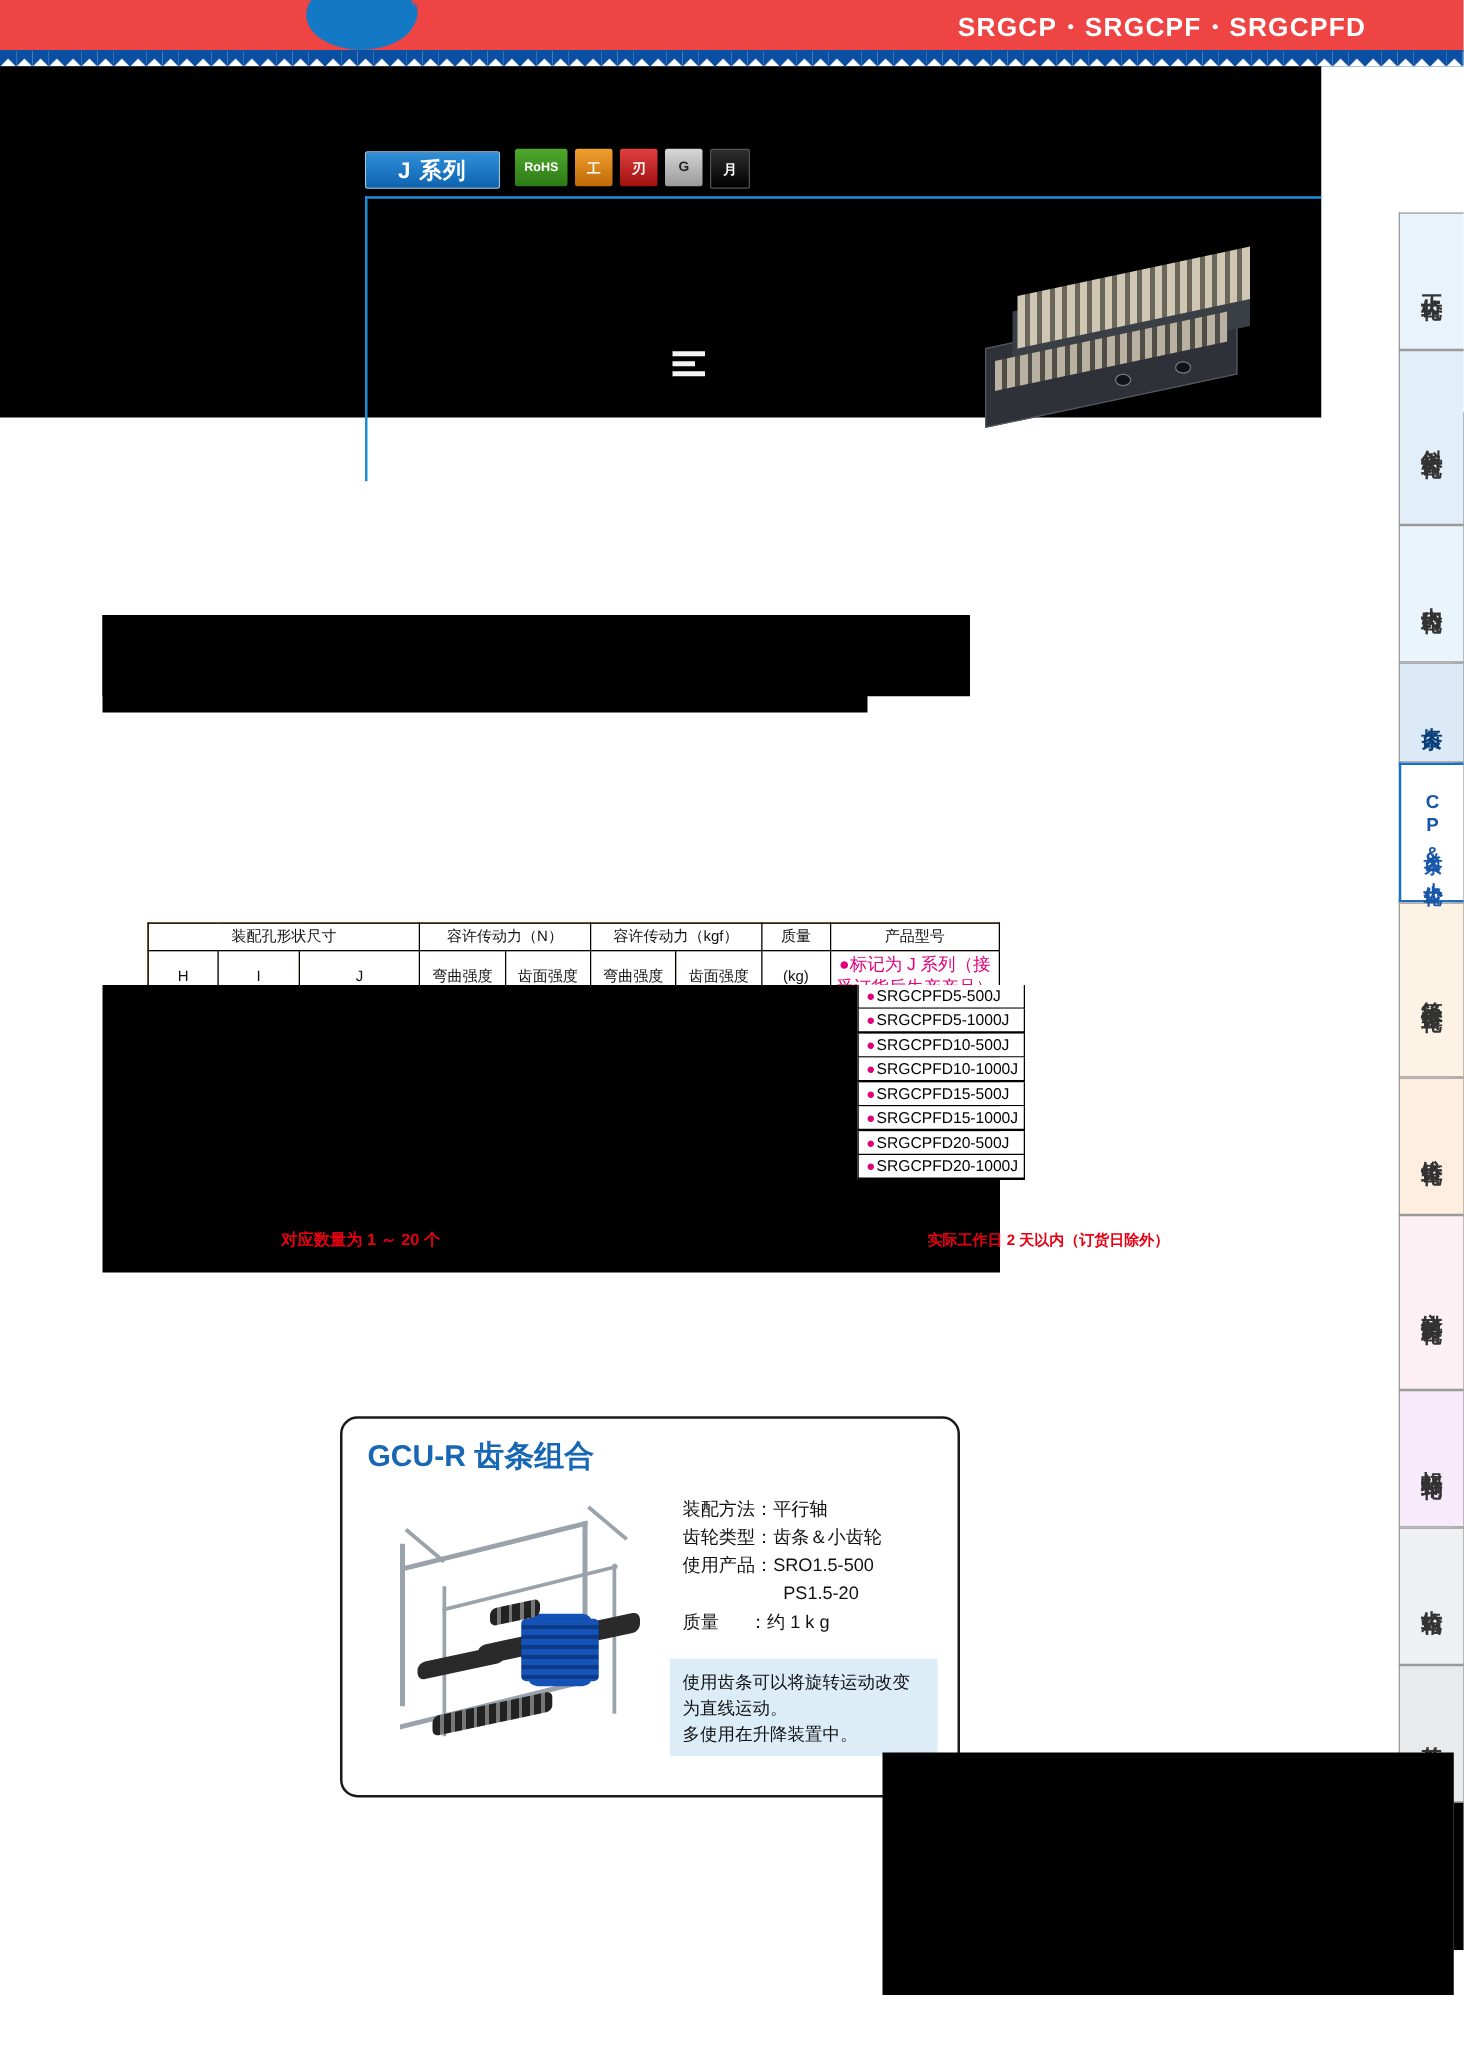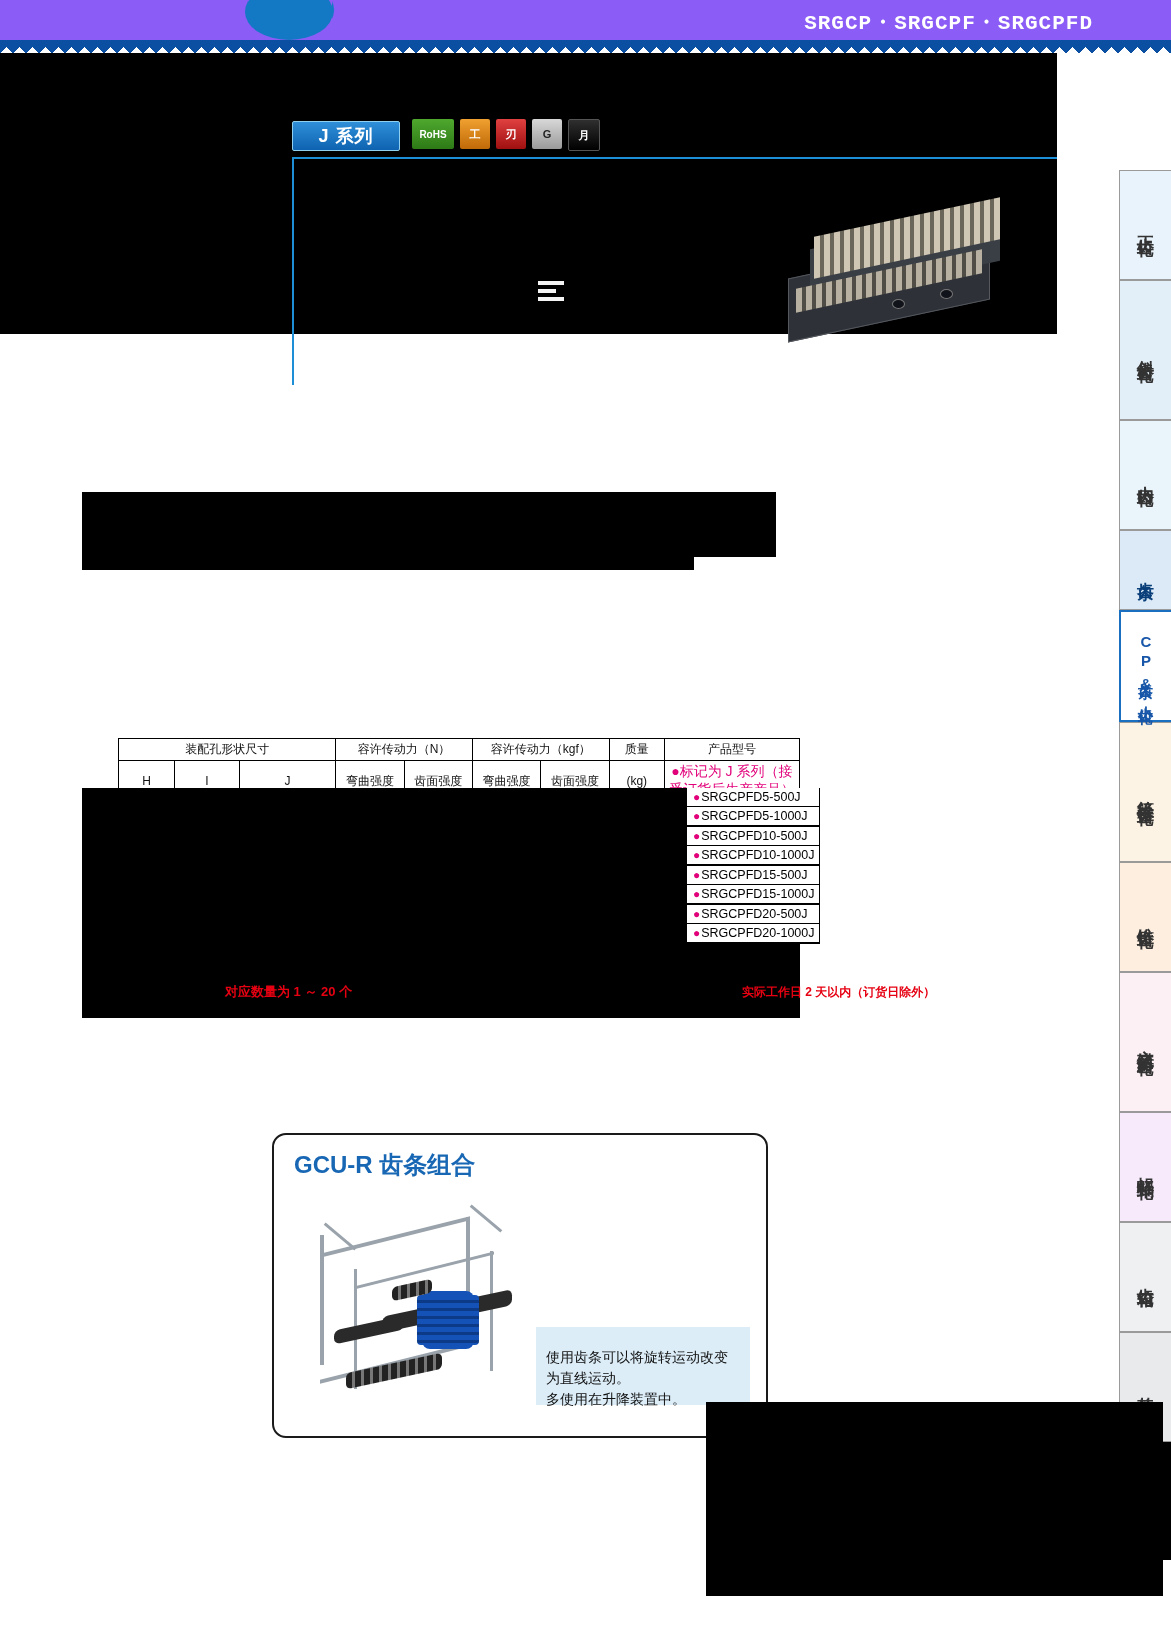--- a/index.html
+++ b/index.html
@@ -3,21 +3,21 @@
 <meta charset="utf-8">
 <style>
   html,body{margin:0;padding:0;}
   body{
     width:1171px;height:1642px;position:relative;background:#ffffff;
     font-family:"Liberation Sans","DejaVu Sans",sans-serif;
     overflow:hidden;
   }
   
   .top-bar{
-    position:absolute;left:0;top:0;width:1171px;height:40px;background:#8b5cf6;font-family:Liberation Mono, monospace;
+    position:absolute;left:0;top:0;width:1171px;height:40px;background:#ef4444;
   }
   .top-title{
     position:absolute;right:78px;top:8px;color:#fff;font-size:21px;letter-spacing:1px;
     font-weight:bold;white-space:nowrap;
   }
   .zigzag{
     position:absolute;left:0;top:40px;width:1171px;height:13px;
     background:
       linear-gradient(135deg,#0b4fa3 50%,transparent 50%) 0 0/13px 13px repeat-x,
       linear-gradient(225deg,#0b4fa3 50%,transparent 50%) 0 0/13px 13px repeat-x;
@@ -127,21 +127,21 @@
   .note-red{position:absolute;color:#e60012;font-size:13px;font-weight:bold;white-space:nowrap;}
   
   .card{
     position:absolute;left:272px;top:1133px;width:496px;height:305px;background:#fff;
     border:2px solid #1a1a1a;border-radius:14px;box-sizing:border-box;
   }
   .card-title{position:absolute;left:20px;top:14px;font-size:24px;font-weight:bold;color:#1867b4;}
   .card-spec{position:absolute;left:272px;top:62px;font-size:14.5px;color:#111;line-height:1.55;white-space:pre;}
   .card-note{
     position:absolute;left:262px;top:192px;width:214px;height:78px;background:#dcedf8;
-    font-size:14px;color:#111;line-height:1.5;padding:20px 10px;box-sizing:border-box;white-space:pre-line;
+    font-size:14px;color:#111;line-height:1.5;padding:8px 10px;box-sizing:border-box;white-space:pre-line;
   }
   .cube{position:absolute;left:20px;top:60px;width:240px;height:230px;}
   .cube .edge{position:absolute;background:#9aa3ab;}
   .cube .shaft{position:absolute;background:#2a2a2a;border-radius:6px;}
   .cube .gear-blue{position:absolute;left:128px;top:96px;width:52px;height:58px;background:#1452b8;border-radius:8px;}
   .cube .gear-blue:before{content:"";position:absolute;left:-5px;top:4px;width:62px;height:50px;
     background:repeating-linear-gradient(180deg,#1452b8 0 5px,#0c3a86 5px 8px);border-radius:4px;}
   .spring{position:absolute;background:repeating-linear-gradient(90deg,#222 0 6px,#777 6px 9px);border-radius:5px;}
   
   .bottom-black{position:absolute;left:706px;top:1402px;width:457px;height:194px;background:#000;}
@@ -257,18 +257,23 @@
     <div class="edge" style="left:196px;top:56px;width:3px;height:120px;"></div>
     <div class="edge" style="left:26px;top:40px;width:40px;height:3px;transform:rotate(40deg);"></div>
     <div class="edge" style="left:172px;top:22px;width:40px;height:3px;transform:rotate(40deg);"></div>
     <div class="shaft" style="left:88px;top:108px;width:130px;height:16px;transform:skewY(-12deg);"></div>
     <div class="shaft" style="left:40px;top:128px;width:70px;height:14px;transform:skewY(-12deg);"></div>
     <div class="gear-blue"></div>
     <div class="spring" style="left:52px;top:168px;width:96px;height:16px;transform:skewY(-12deg);"></div>
     <div class="spring" style="left:98px;top:88px;width:40px;height:14px;transform:skewY(-12deg);"></div>
   </div>
 
+  <div class="card-spec">装配方法：平行轴
+齿轮类型：齿条＆小齿轮
+使用产品：SRO1.5-500
+                    PS1.5-20
+质量      ：约 1 k g</div>
   <div class="card-note">使用齿条可以将旋转运动改变为直线运动。
 多使用在升降装置中。</div>
 </div>
 
 <div class="bottom-black"></div>
 <div class="bottom-bar"></div>
 
 </body></html>

